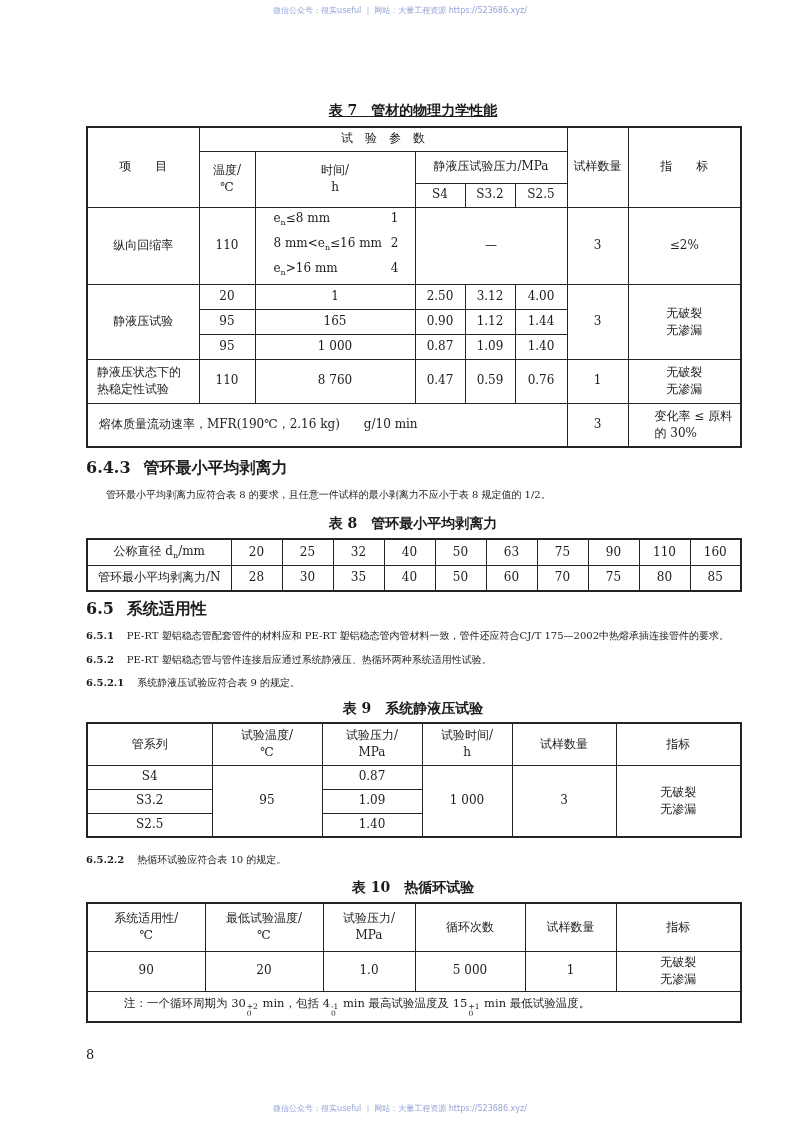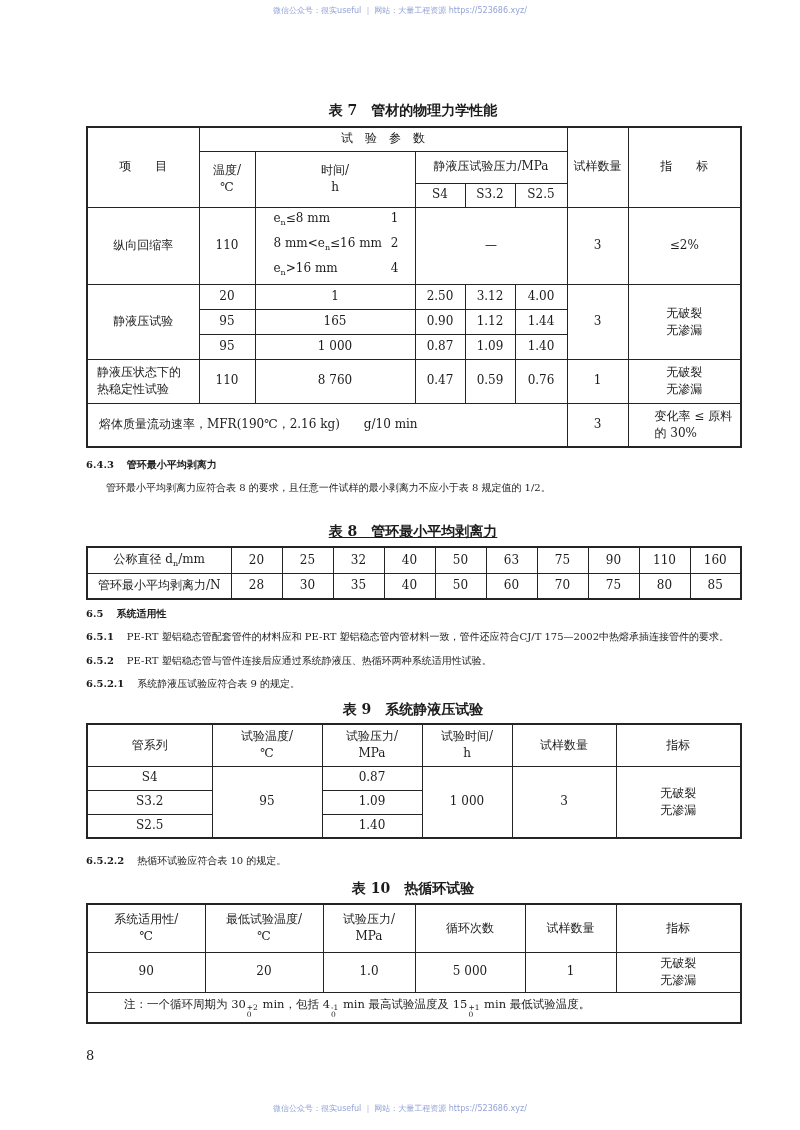--- a/index.html
+++ b/index.html
@@ -5,44 +5,44 @@
   html,body { margin:0; padding:0; background:#ffffff; }
   .page { position:relative; width:800px; height:1130px; background:#fff;
           font-family:"DejaVu Serif","Liberation Serif",serif; color:#1c1c1c; overflow:hidden; }
   .watermark { position:absolute; left:0; right:0; text-align:center; font-size:8px;
                color:#93a3d6; font-family:"DejaVu Sans","Liberation Sans",sans-serif; }
   .wm-top { top:5px; }
   .wm-bottom { top:1103px; }
   .content { position:absolute; left:86px; top:80px; width:654px; }
   .doc-code { font-weight:bold; font-size:15px; letter-spacing:.5px; }
   .tbl-title { text-align:center; font-weight:bold; font-size:14px; }
-  .t7-title { margin:22px 0 0 0; }
+  .t7-title { margin:22px 0 0 0;text-decoration:underline; }
   table { border-collapse:collapse; width:654px; table-layout:fixed; border:2px solid #242424; }
   td { border:1px solid #242424; text-align:center; font-size:12px; padding:0; line-height:1.3;
        overflow:hidden; }
   .t7 { margin-top:6px; }
   .t7 .hr1 { height:24px; } .t7 .hr2 { height:32px; } .t7 .hr3 { height:24px; }
   .t7 .r-shrink { height:72px; } .t7 .r-hydro { height:25px; }
   .t7 .r-thermal { height:44px; } .t7 .r-mfr { height:44px; }
   .twoline div { line-height:17px; }
   .cond-cell { vertical-align:middle; }
   .cond-row { display:flex; justify-content:space-between; padding:0 16px 0 18px; line-height:20px; }
   sub { font-size:8px; }
   .left-cell { text-align:left; padding-left:9px; }
   .mfr-label { text-align:left; padding-left:11px; }
   .idx-left { text-align:left; padding-left:26px; }
-  .sec-head { font-size:10px; font-weight:bold; }
+  .sec-head { font-size:16px; font-weight:bold; }
   .sec-643 { margin-top:10px; }
   .sec-65 { margin-top:7px; }
   .num { font-weight:bold; margin-right:13px; }
   .para { font-size:10px; line-height:23px; text-align:justify; }
   .para-643 { margin-top:4px; text-indent:2em; }
   .p651 { margin-top:3px; line-height:25px; }
   .p652,.p6521 { line-height:23px; }
-  .t8-title { margin-top:24px;text-decoration:underline; }
+  .t8-title { margin-top:9px; }
   .t8 { margin-top:5px; }
   .t8 tr { height:26px; }
   .t9-title { margin-top:6px; }
   .t9 { margin-top:4px; }
   .t9 .hr { height:42px; } .t9 .dr { height:24px; }
   .p6522 { margin-top:10px; }
   .t10-title { margin-top:8px; }
   .t10 { margin-top:5px; }
   .t10 .hr { height:48px; } .t10 .dr { height:40px; } .t10 .nr { height:27px; }
   .note-cell { text-align:left; padding:4px 8px 4px 36px; font-size:11.5px; }

